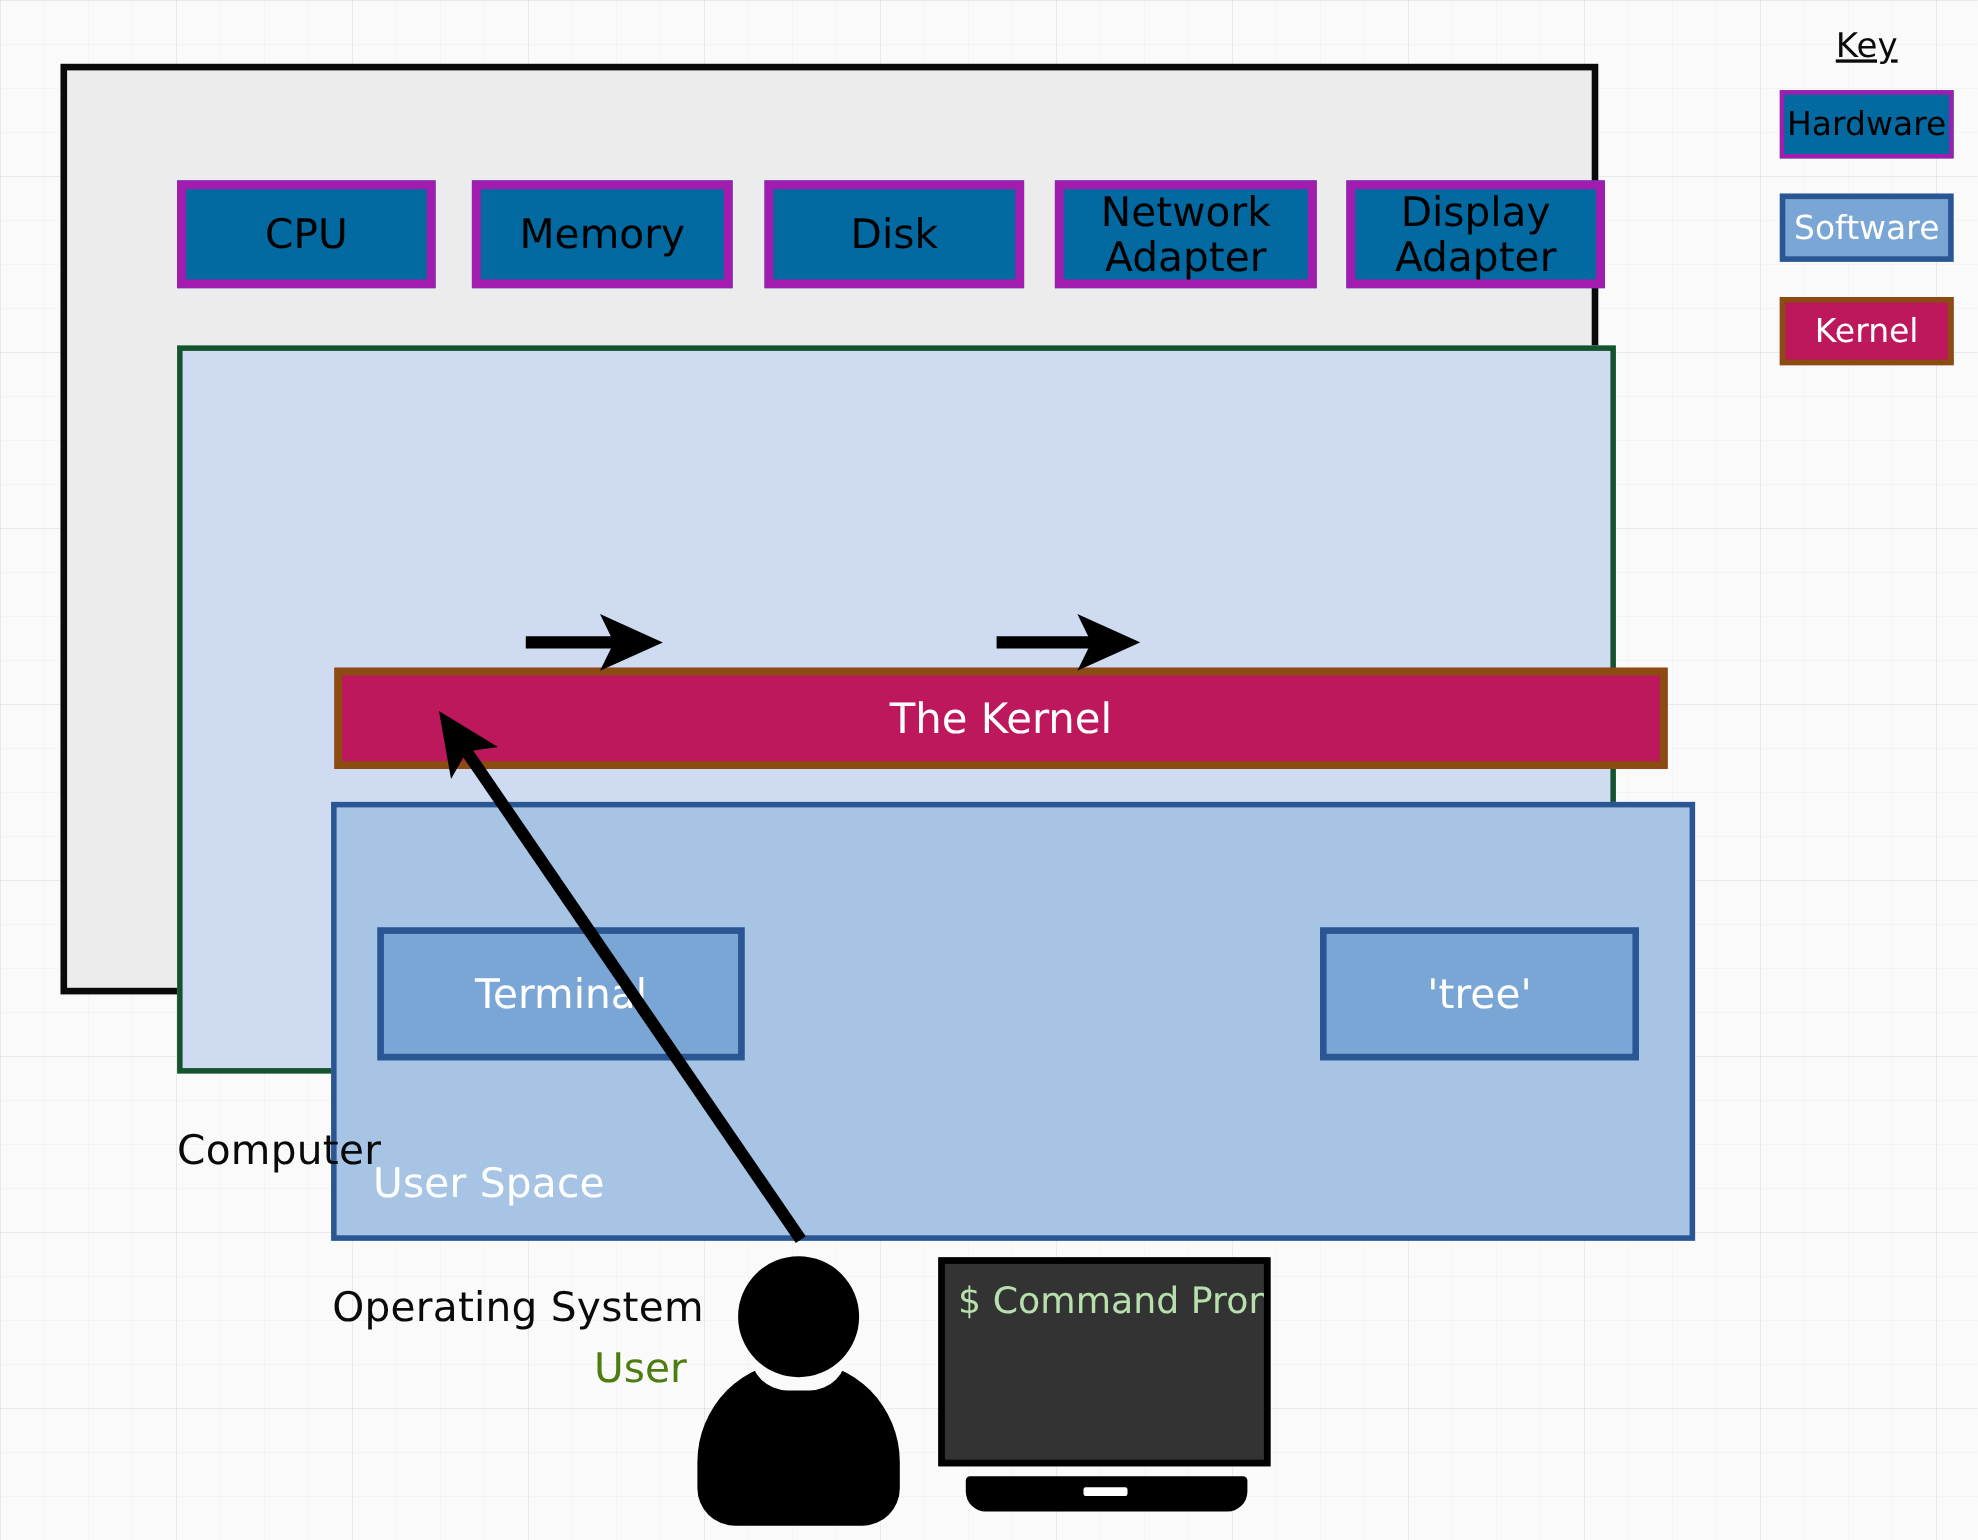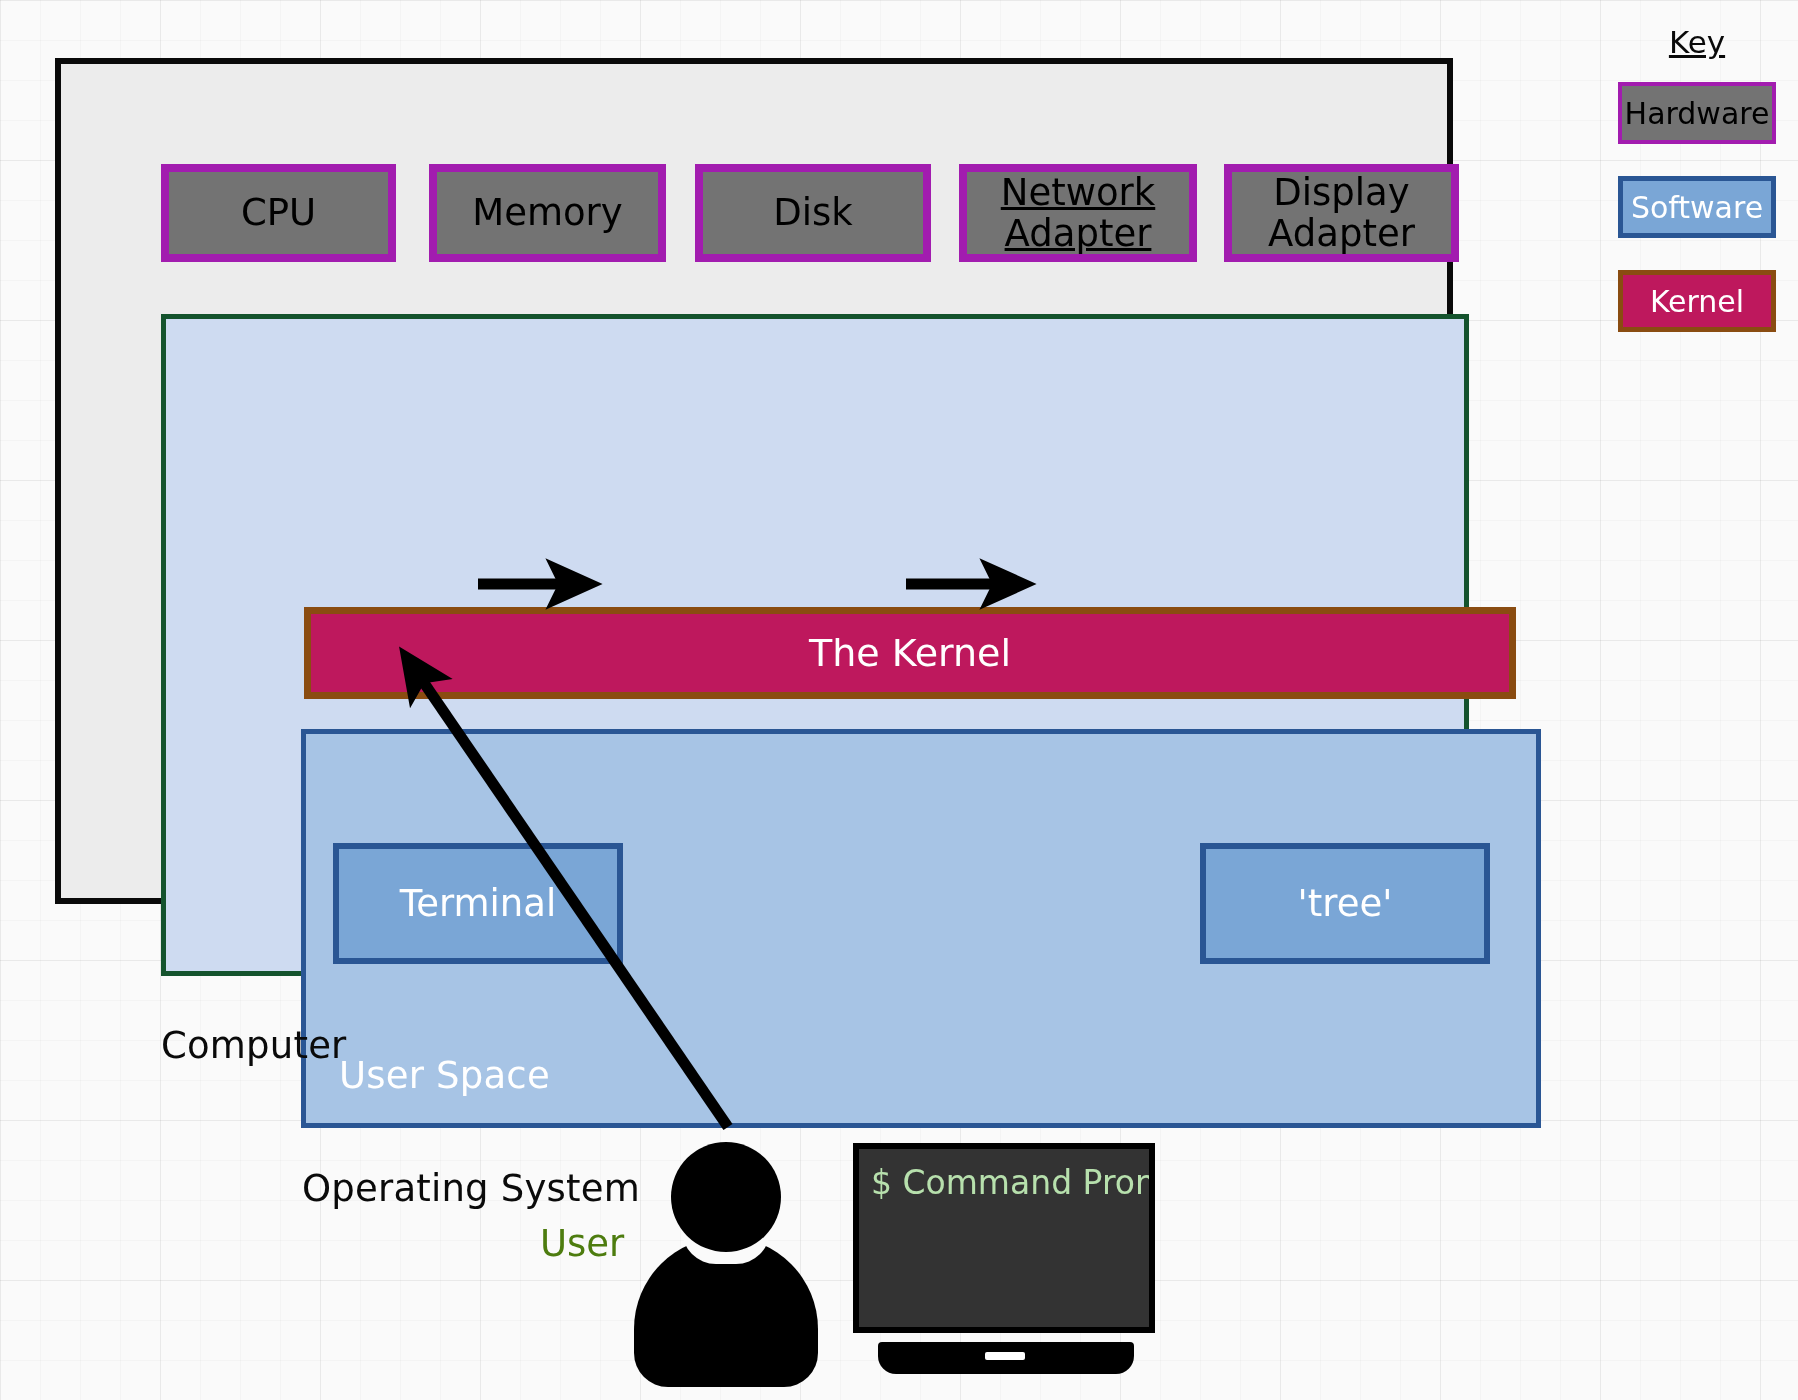--- a/index.html
+++ b/index.html
@@ -40,21 +40,21 @@
     box-sizing: border-box;
     display: flex;
     align-items: center;
     justify-content: center;
     text-align: center;
     line-height: 1.12;
   }
 
   
   .hw {
-    background: #737373;
+    background: #0369a1;
     border: 8px solid #a21caf;
     color: #000000;
   }
 
   
   .sw {
     background: #7aa6d6;
     border: 6px solid #2a5694;
     color: #ffffff;
   }
@@ -129,21 +129,21 @@
     height: 92px;
     font-size: 38px;
   }
 
   
   .proc-box {
     top: 524px;
     height: 121px;
     font-size: 37px;
   }
-  #proc-terminal { left: 167px;  width: 290px; }
+  #proc-terminal { left: 177px;  width: 334px; }
   #proc-shell    { left: 601px;  width: 290px; }
   #proc-tree     { left: 1034px; width: 290px; }
 
   #label-userspace {
     left: 173px;
     top: 735px;
     color: #ffffff;
   }
   #label-os {
     left: 136px;
@@ -287,21 +287,21 @@
 
     <div class="box hw hw-box" id="hw-cpu">
       <span>CPU</span>
     </div>
     <div class="box hw hw-box" id="hw-memory">
       <span>Memory</span>
     </div>
     <div class="box hw hw-box" id="hw-disk">
       <span>Disk</span>
     </div>
-    <div class="box hw hw-box" id="hw-network" style="padding: 16px 8px; text-decoration: underline;">
+    <div class="box hw hw-box" id="hw-network" style="padding: 16px 8px;">
       <span style="white-space: normal;">Network Adapter</span>
     </div>
     <div class="box hw hw-box" id="hw-display" style="padding: 0px 8px;">
       <span style="white-space: normal;">Display Adapter</span>
     </div>
 
     <div id="os-container">
 
       <div class="box kn" id="kernel-bar">
         <span>The Kernel</span>

